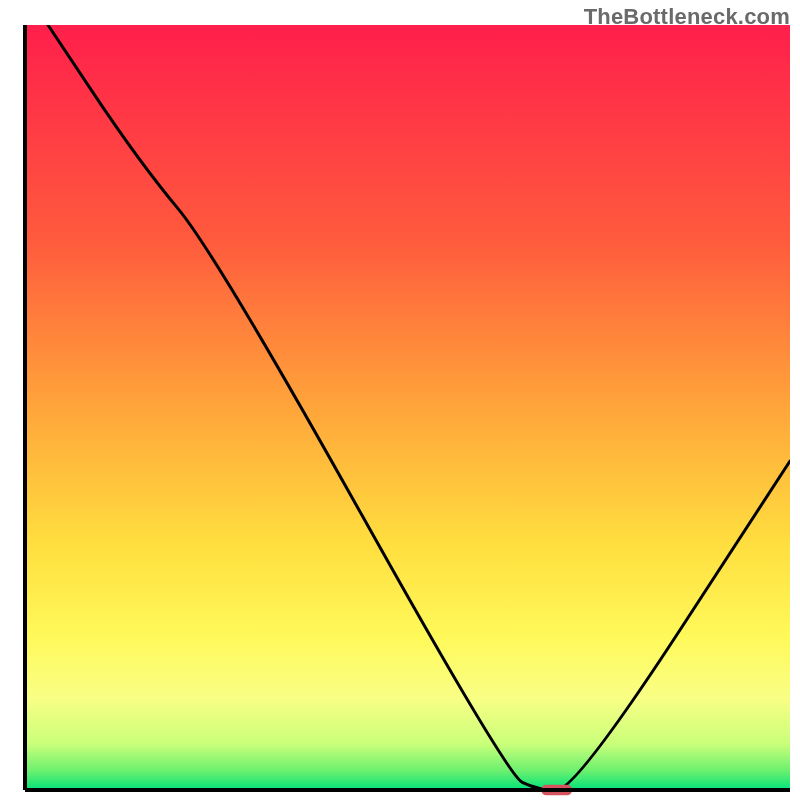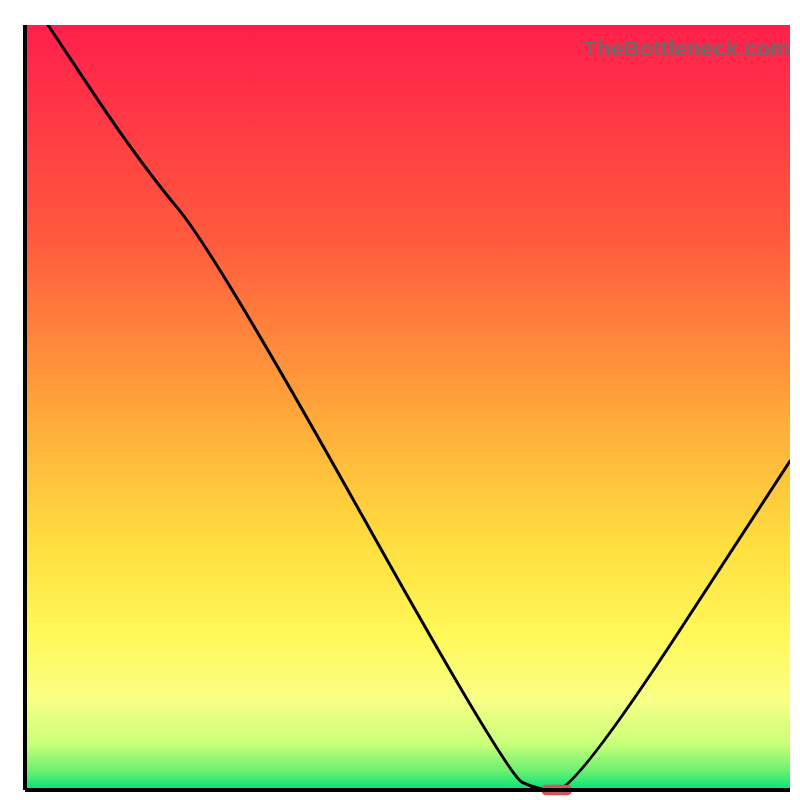--- a/index.html
+++ b/index.html
@@ -18,21 +18,20 @@
   }
   .watermark {
     position: absolute;
     top: 4px;
     right: 10px;
     font-size: 22px;
     font-weight: 600;
     color: #6a6a6a;
     letter-spacing: 0.2px;
     z-index: 10;
-    margin-top: 32px;
   }
   svg.plot {
     position: absolute;
     left: 0;
     top: 0;
   }
 </style>
 </head>
 <body>
 

